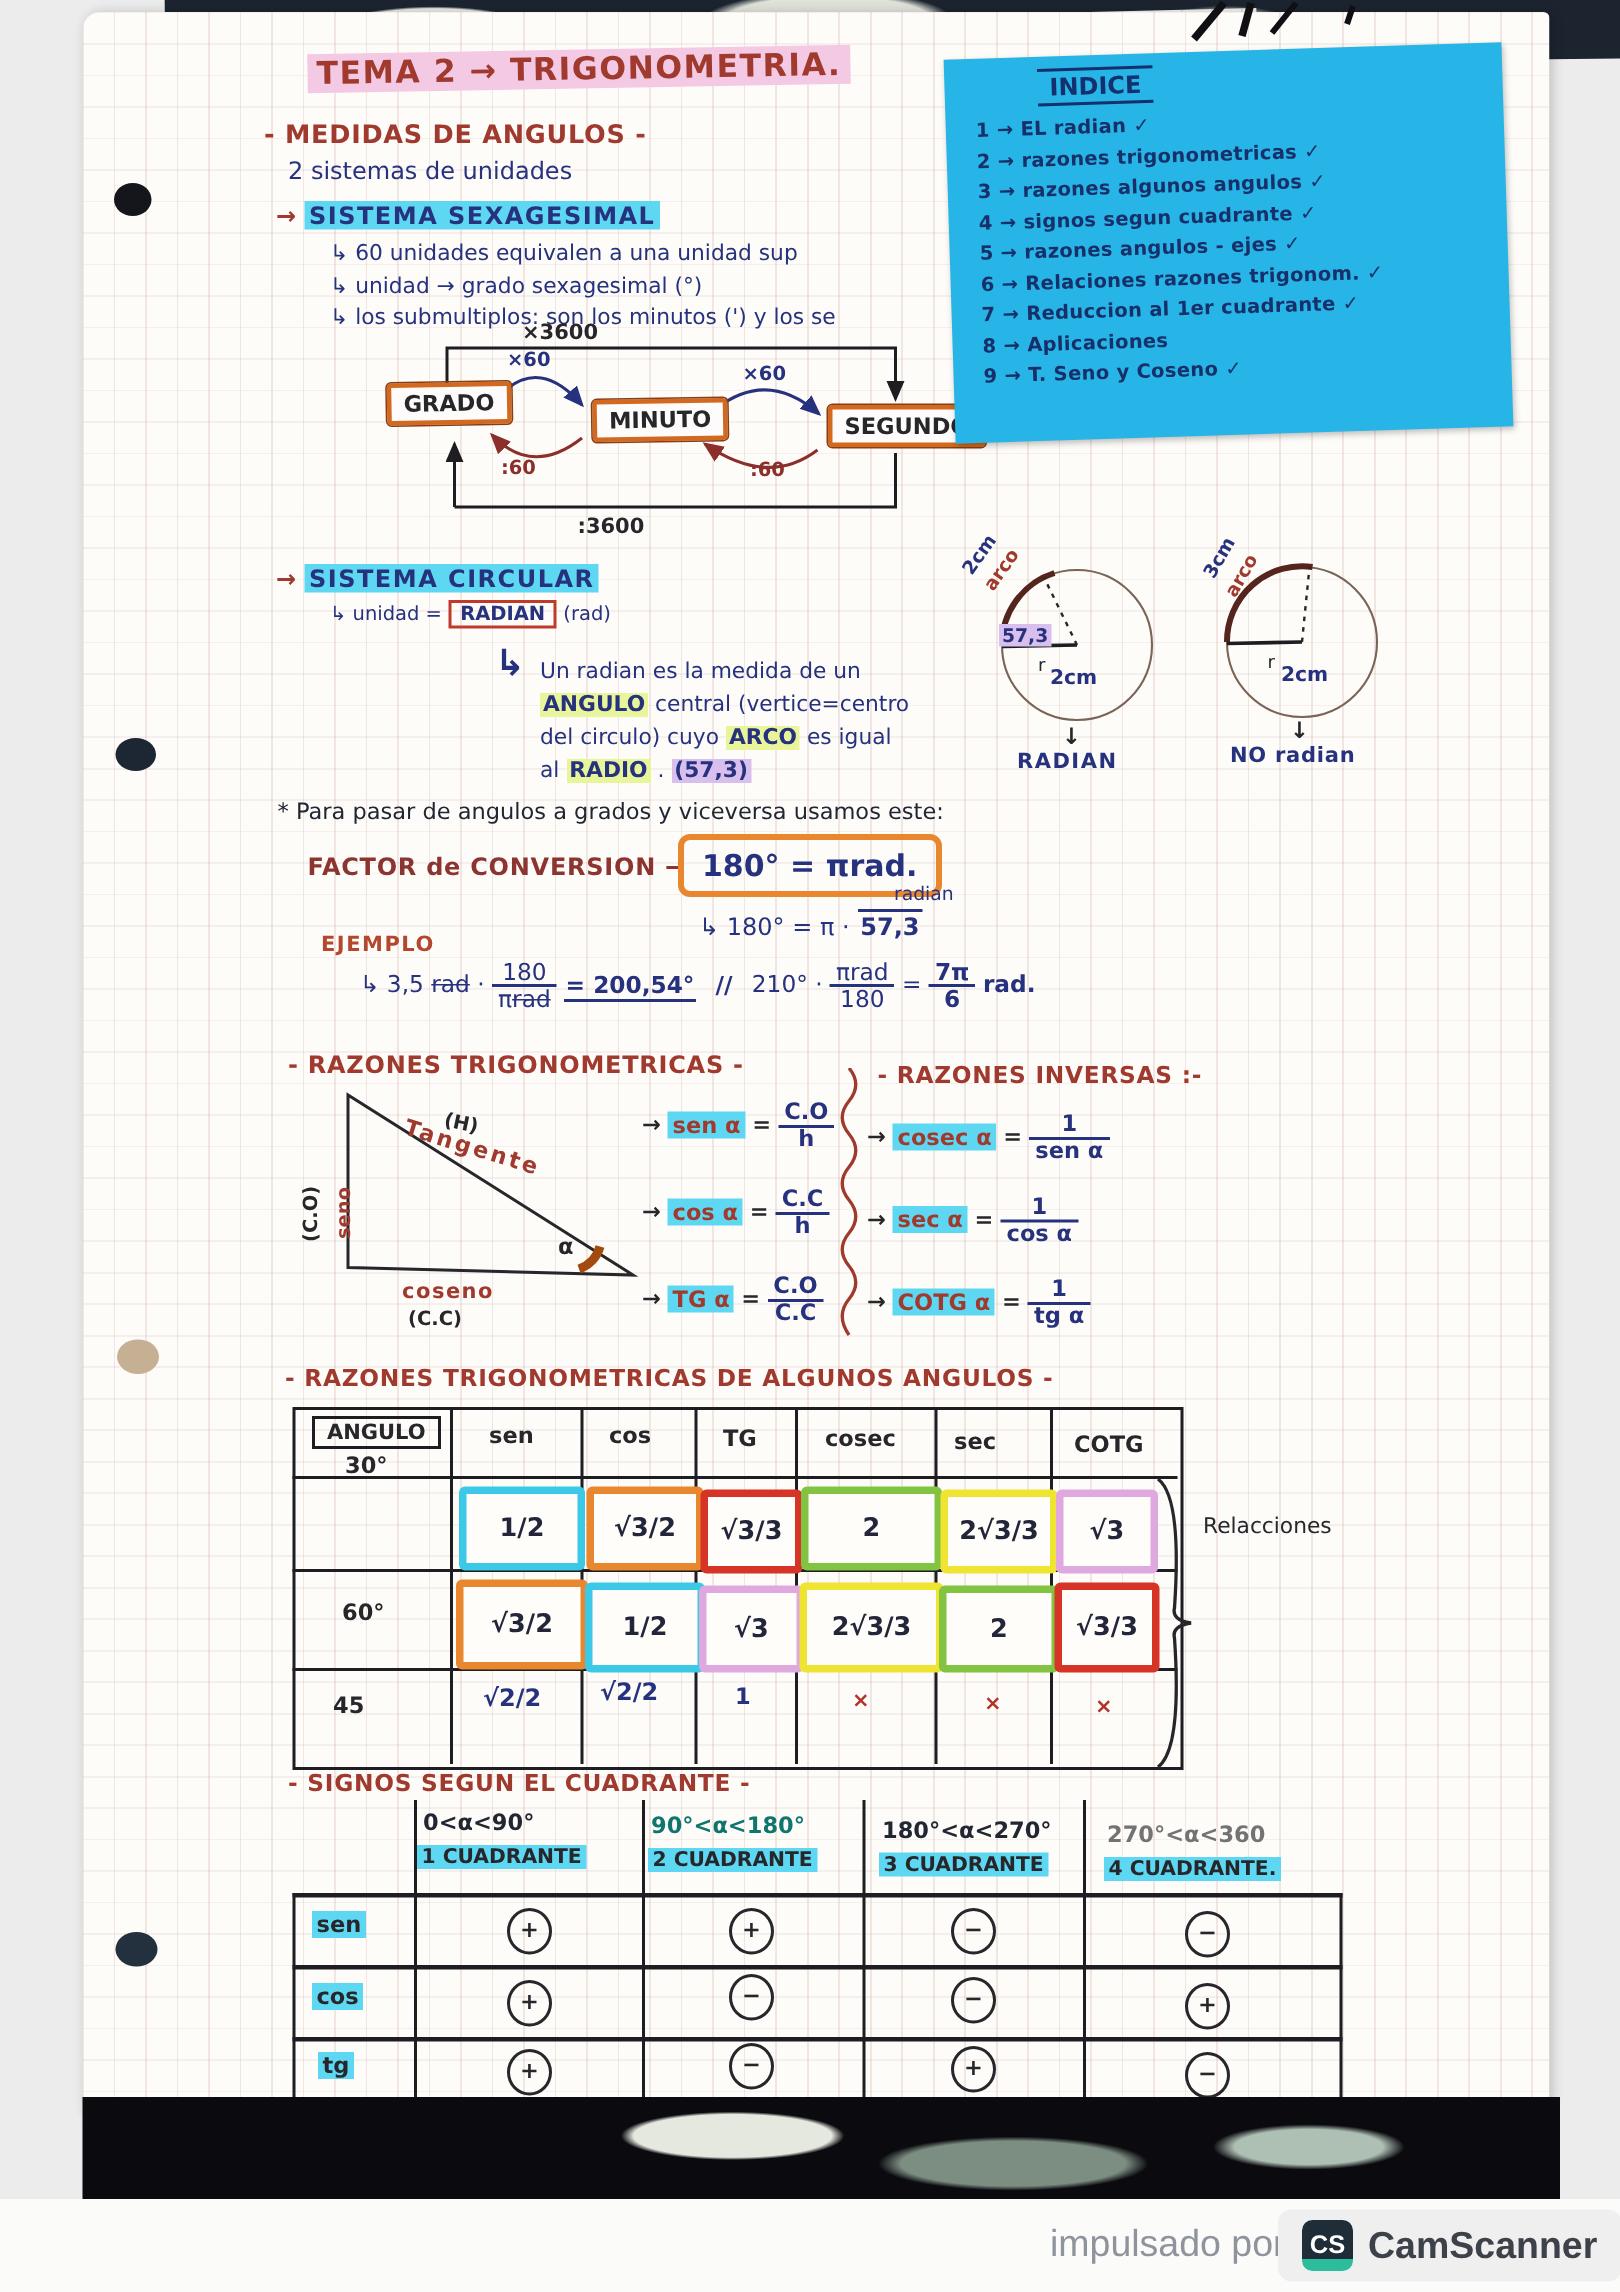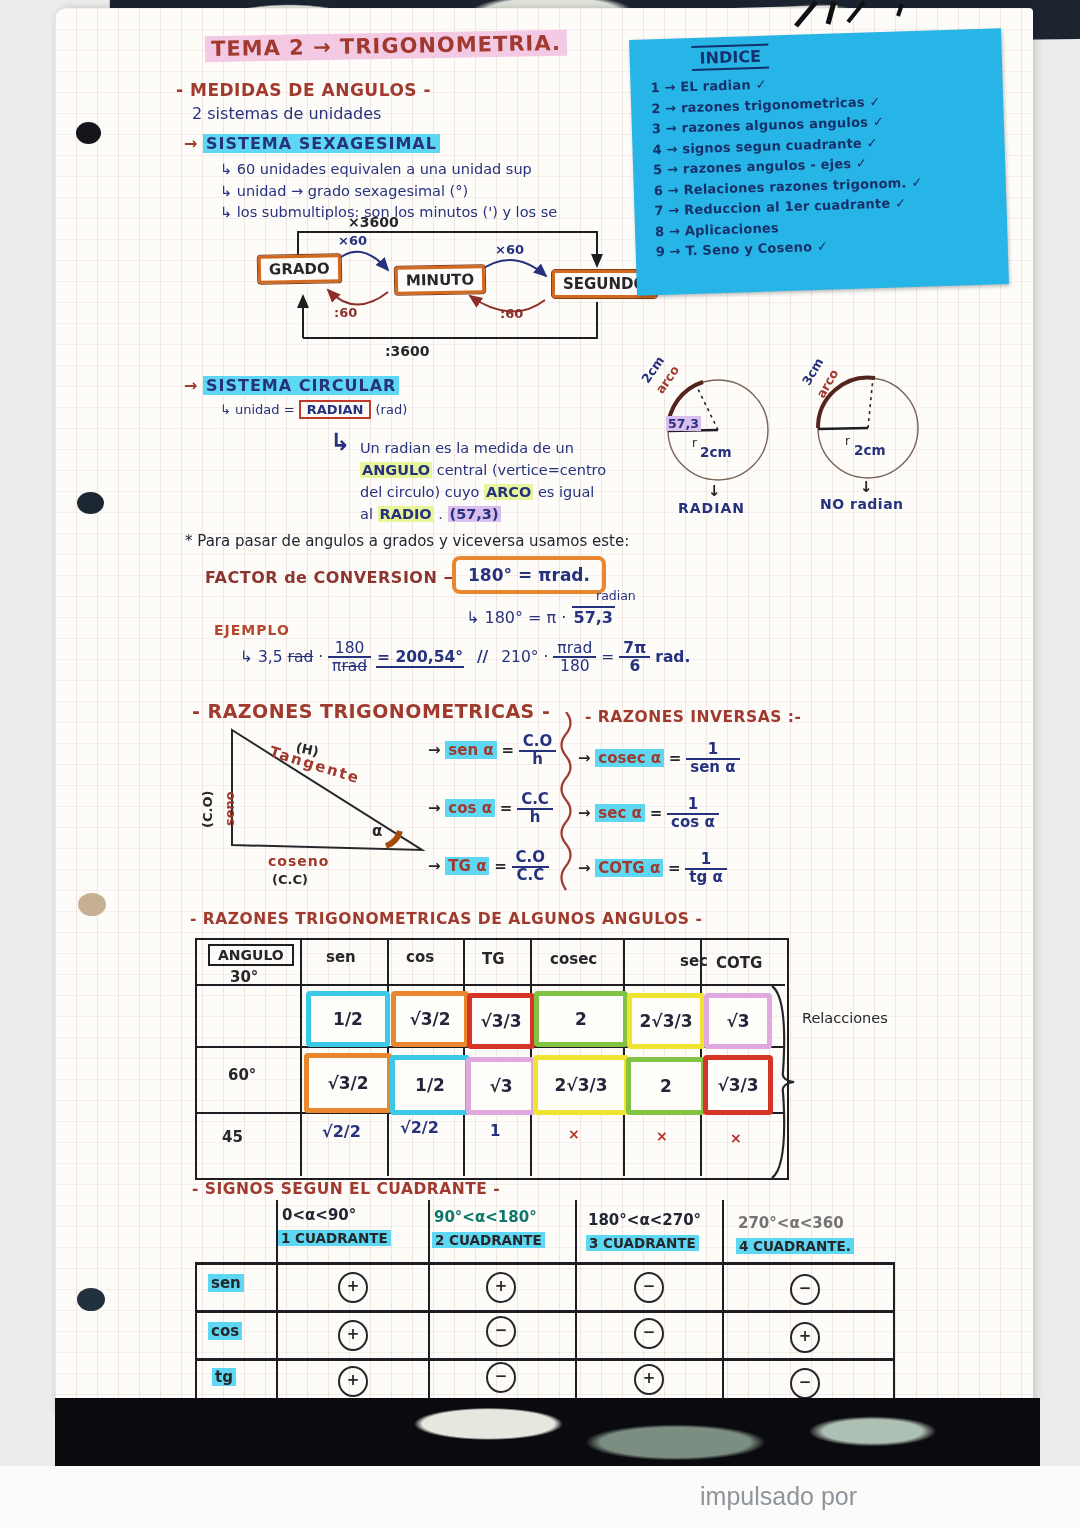--- a/index.html
+++ b/index.html
@@ -199,21 +199,21 @@
   <div class="abs b blue" style="left:798px;top:364px;font-size:12.5px;transform:rotate(-60deg);">3cm</div>
   <div class="abs b red" style="left:812px;top:376px;font-size:12.5px;transform:rotate(-60deg);">arco</div>
   <div class="abs dark" style="left:845px;top:434px;font-size:12px;">r</div>
   <div class="abs b blue" style="left:854px;top:442px;font-size:13.5px;">2cm</div>
   <div class="abs b dark" style="left:860px;top:478px;font-size:15px;">↓</div>
   <div class="abs b blue" style="left:820px;top:496px;font-size:14px;letter-spacing:.5px;">NO radian</div>
 
   <div class="abs" style="left:185px;top:532px;font-size:15px;color:#222633;">* Para pasar de angulos a grados y viceversa usamos este:</div>
   <div class="abs b" style="left:205px;top:568px;font-size:16px;color:#8c3430;letter-spacing:.5px;">FACTOR de CONVERSION →</div>
   <div class="abs" style="left:452px;top:556px;border:4px solid #e8872e;border-radius:8px;padding:5px 12px;">
-    <span class="b blue" style="font-size:17px;text-align:right;">180° = πrad.</span>
+    <span class="b blue" style="font-size:20px;text-align:right;">180° = πrad.</span>
   </div>
   <div class="abs blue" style="left:596px;top:588px;font-size:12.5px;">radian</div>
   <div class="abs blue" style="left:466px;top:608px;font-size:16px;">
     <span>↳ 180° = π ·</span>
     <span class="b overtick">57,3</span>
   </div>
   <div class="abs b orange-t" style="left:214px;top:622px;font-size:14px;letter-spacing:1px;">EJEMPLO</div>
   <div class="abs blue" style="left:240px;top:640px;font-size:15.5px;">
     <span>↳ 3,5</span>
     <span class="struck">rad</span>
@@ -221,21 +221,21 @@
     <span class="frac"><span class="n">180</span><span class="d"><span>π</span><span class="struck">rad</span></span></span>
     <span class="b underres">= 200,54°</span>
     <span style="margin:0 8px;font-weight:bold;">//</span>
     <span>210° ·</span>
     <span class="frac"><span class="n">πrad</span><span class="d">180</span></span>
     <span>=</span>
     <span class="frac b"><span class="n">7π</span><span class="d">6</span></span>
     <span class="b">rad.</span>
   </div>
 
-  <div class="abs b red" style="left:192px;top:700px;font-size:19px;letter-spacing:.5px;">- RAZONES TRIGONOMETRICAS -</div>
+  <div class="abs b red" style="left:192px;top:700px;font-size:16px;letter-spacing:.5px;">- RAZONES TRIGONOMETRICAS -</div>
   <svg class="abs" style="left:200px;top:715px;" width="250" height="175">
     <polygon points="32,15 32,130 222,135" fill="none" stroke="#26262b" stroke-width="2"></polygon>
     <path d="M186,131 A22,22 0 0 0 200,116" fill="none" stroke="#a34a0e" stroke-width="6"></path>
   </svg>
   <div class="abs b dark" style="left:372px;top:822px;font-size:15px;">α</div>
   <div class="abs b dark" style="left:296px;top:742px;font-size:13px;transform:rotate(12deg);">(H)</div>
   <div class="abs b red" style="left:268px;top:756px;font-size:15px;transform:rotate(17deg);letter-spacing:2px;">Tangente</div>
   <div class="abs b dark" style="left:162px;top:770px;font-size:13px;transform:rotate(-90deg);transform-origin:left top;white-space:nowrap;left:200px;top:828px;">(C.O)</div>
   <div class="abs b red" style="left:222px;top:826px;font-size:13px;transform:rotate(-90deg);transform-origin:left top;white-space:nowrap;">seno</div>
   <div class="abs b red" style="left:268px;top:853px;font-size:14px;letter-spacing:1px;">coseno</div>
@@ -293,21 +293,21 @@
   <div class="vline" style="left:623px;top:938px;width:2px;height:238px;"></div>
   <div class="vline" style="left:700px;top:938px;width:2px;height:238px;"></div>
   <div class="hline" style="left:195px;top:984px;width:590px;height:2px;"></div>
   <div class="hline" style="left:195px;top:1046px;width:590px;height:2px;"></div>
   <div class="hline" style="left:195px;top:1112px;width:590px;height:2px;"></div>
   <div class="abs b dark" style="left:208px;top:944px;font-size:14px;border:2px solid #1d1d22;padding:1px 8px;">ANGULO</div>
   <div class="abs b dark" style="left:326px;top:948px;font-size:15px;">sen</div>
   <div class="abs b dark" style="left:406px;top:948px;font-size:15px;">cos</div>
   <div class="abs b dark" style="left:482px;top:950px;font-size:15px;">TG</div>
   <div class="abs b dark" style="left:550px;top:950px;font-size:15px;">cosec</div>
-  <div class="abs b dark" style="left:680px;top:952px;font-size:15px;">sec</div>
+  <div class="abs b dark" style="left:636px;top:952px;font-size:15px;">sec</div>
   <div class="abs b dark" style="left:716px;top:954px;font-size:15px;">COTG</div>
 
   <div class="abs b dark" style="left:230px;top:968px;font-size:15px;">30°</div>
   <div class="cellbox b-cyan" style="left:306px;top:991px;width:74px;height:46px;">1/2</div>
   <div class="cellbox b-orange" style="left:391px;top:991px;width:68px;height:46px;">√3/2</div>
   <div class="cellbox b-red" style="left:467px;top:993px;width:58px;height:46px;">√3/3</div>
   <div class="cellbox b-green" style="left:534px;top:991px;width:84px;height:46px;">2</div>
   <div class="cellbox b-yellow" style="left:627px;top:993px;width:68px;height:46px;">2√3/3</div>
   <div class="cellbox b-violet" style="left:704px;top:993px;width:58px;height:46px;">√3</div>
 
@@ -367,14 +367,18 @@
   <div class="abs" style="left:634px;top:1318px;"><span class="sign">−</span></div>
   <div class="abs" style="left:790px;top:1322px;"><span class="sign">+</span></div>
   <div class="abs" style="left:338px;top:1366px;"><span class="sign">+</span></div>
   <div class="abs" style="left:486px;top:1362px;"><span class="sign">−</span></div>
   <div class="abs" style="left:634px;top:1364px;"><span class="sign">+</span></div>
   <div class="abs" style="left:790px;top:1368px;"><span class="sign">−</span></div>
 
   <div class="photo-bottom"></div>
   <div class="footer-strip"></div>
   <div class="powered">impulsado por</div>
+  <div class="cs-pill">
+    <div class="cs-logo">CS</div>
+    <div class="cs-brand">CamScanner</div>
+  </div>
 
 </div>
 
 </body></html>

